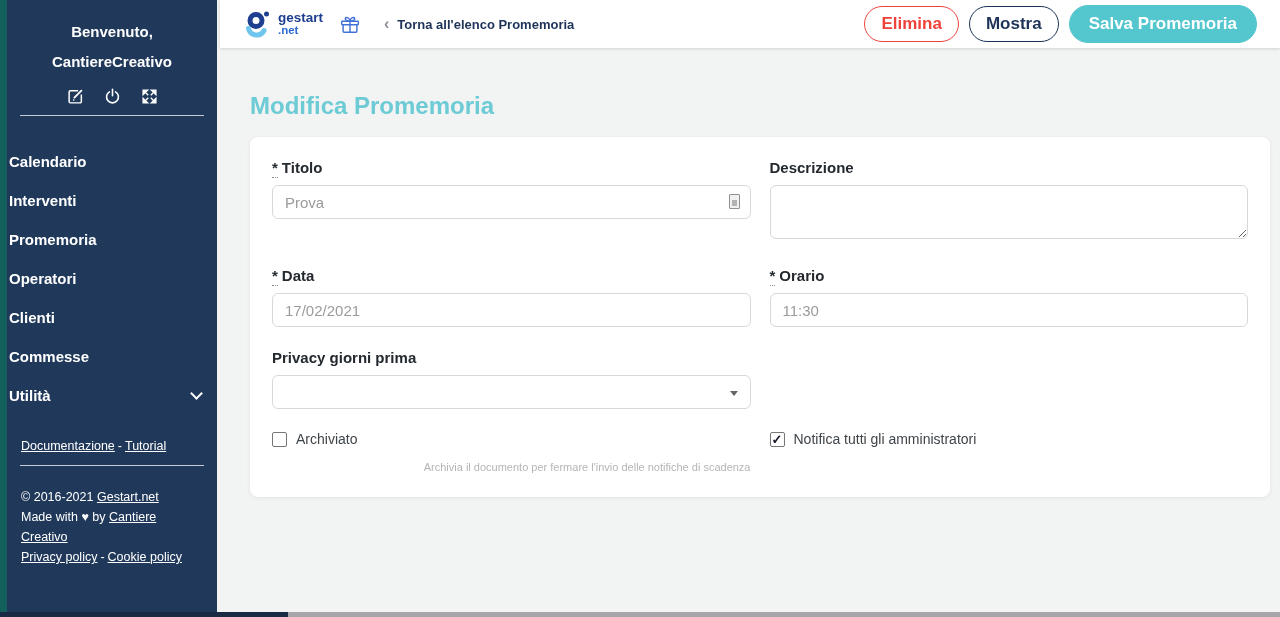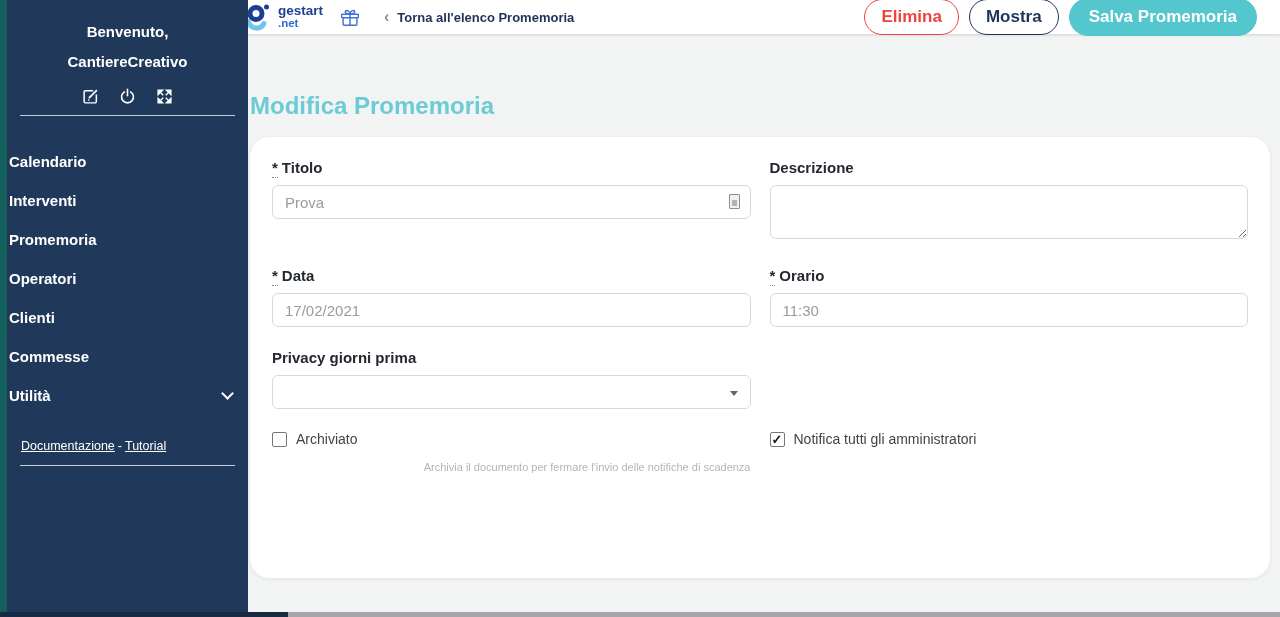--- a/index.html
+++ b/index.html
@@ -6,21 +6,21 @@
   html,body { width:1280px; height:617px; overflow:hidden; }
   body {
     font-family: "Liberation Sans", sans-serif;
     background: var(--page_bg, #F2F3F3);
     position: relative;
     color:#222;
   }
 
   
   .sidebar {
-    position:absolute; left:0; top:0; width:248px; height:617px;
+    position:absolute; left:0; top:0; width:217px; height:617px;
     background: var(--sidebar_bg, #20395B);
     color:#fff; z-index:3;
   }
   .accent-strip { position:absolute; left:0; top:0; width:7px; height:100%; background:var(--sidebar_strip,#14605C); }
   .sidebar-inner { padding-left:7px; height:100%; position:relative; }
   .welcome { text-align:center; padding-top:17px; font-size:15px; font-weight:700; }
   .welcome div { line-height:30px; }
   .header-icons { display:flex; justify-content:center; gap:20px; margin-top:11px; }
   .header-icons .hicon { width:17px; height:17px; cursor:pointer; display:inline-flex; }
   .sb-divider { border-bottom:1px solid rgba(255,255,255,.75); margin:10px 13px 0 13px; }
@@ -35,21 +35,21 @@
     transform:rotate(45deg); margin-top:-4px; margin-right:2px;
   }
   .sb-footer { margin-top:22px; font-size:12.5px; }
   .sb-footer a { color:#fff; text-decoration:underline; cursor:pointer; }
   .doc-line { padding:0 14px; line-height:18px; }
   .sep { margin:0 3px; }
   .copyright { padding:0 14px; margin-top:21px; line-height:20px; }
 
   
   .topbar {
-    position:absolute; left:220px; top:0; right:0; height:34px; background:#fff;
+    position:absolute; left:220px; top:0; right:0; height:48px; background:#fff;
     box-shadow:0 1px 3px rgba(0,0,0,.14);
     display:flex; align-items:center; padding:0 23px 0 25px; z-index:2;
   }
   .logo { display:flex; align-items:center; gap:6px; cursor:pointer; }
   .logo-text { display:flex; flex-direction:column; line-height:13px; }
   .logo-line1 { font-size:13.5px; font-weight:700; color:var(--logo_navy,#1E3E8F); }
   .logo-line2 { font-size:11.5px; font-weight:700; color:var(--logo_blue,#2E6BD4); }
   .gift { margin-left:17px; width:20px; height:20px; cursor:pointer; display:inline-flex; }
   .back-link { margin-left:24px; display:flex; align-items:center; gap:8px; cursor:pointer; }
   .back-chev { color:#8a8f98; font-size:16px; font-weight:700; line-height:14px; }
@@ -61,22 +61,22 @@
   }
   .btn + .btn { margin-left:10px; }
   .btn-danger  { color:var(--danger,#EF423B); border:1px solid var(--danger,#EF423B); }
   .btn-outline { color:var(--navy,#1D3358); border:1px solid var(--navy,#1D3358); }
   .btn-primary { color:#fff; background:var(--accent,#54C7CE); border:1px solid var(--accent,#54C7CE); padding:8px 19px; }
 
   
   .main { position:absolute; left:220px; top:50px; right:0; bottom:0; background:var(--page_bg,#F2F3F3);padding-left:8px; }
   .page-title { margin:42px 0 0 22px; font-size:24px; font-weight:600; color:var(--title_teal,#6CCBD5); }
   .card {
-    margin:17px 18px 0 22px; width:1020px; height:441px; background:#fff;
-    border-radius:20px; box-shadow:0 1px 4px rgba(0,0,0,.07); padding:22px;
+    margin:17px 18px 0 22px; width:1020px; height:360px; background:#fff;
+    border-radius:8px; box-shadow:0 1px 4px rgba(0,0,0,.07); padding:22px;
   }
   .form-grid { display:grid; grid-template-columns:1fr 1fr; column-gap:19px; }
   .row2 { margin-top:24px; } .row3 { margin-top:22px; } .row4 { margin-top:22px;text-align:right; }
   .field-label { font-size:15px; font-weight:600; color:#23292F; margin-bottom:9px; display:block; }
   .req {
     font-weight:700; margin-right:4px; border-bottom:1px dotted #8a8a8a; padding-bottom:1px;
     cursor:help;
   }
   .text-input {
     width:100%; height:34px; border:1px solid #d8d8d8; border-radius:6px;
@@ -180,20 +180,33 @@
         <span>Utilità</span>
         <span class="chev-down"></span>
       </div>
     </nav>
 
     <div class="sb-footer">
       <div class="doc-line">
         <a>Documentazione</a><span class="sep">-</span><a>Tutorial</a>
       </div>
       <div class="sb-divider"></div>
+      <div class="copyright">
+        <div>
+          <span>© 2016-2021</span>
+          <a>Gestart.net</a>
+        </div>
+        <div>
+          <span>Made with ♥ by</span>
+          <a>Cantiere Creativo</a>
+        </div>
+        <div>
+          <a>Privacy policy</a><span class="sep">-</span><a>Cookie policy</a>
+        </div>
+      </div>
     </div>
   </div>
 </div>
 
 <header class="topbar">
   <div class="logo">
     <svg width="27" height="29" viewBox="0 0 27 29">
       <circle cx="11" cy="10.5" r="6" fill="none" stroke="#1E3E8F" stroke-width="5"></circle>
       <circle cx="21.5" cy="4" r="2.5" fill="#1E3E8F"></circle>
       <path d="M3.5 18.5 a8.3 8.3 0 0 0 15.5 2" fill="none" stroke="#6FC5EE" stroke-width="5" stroke-linecap="round"></path>

